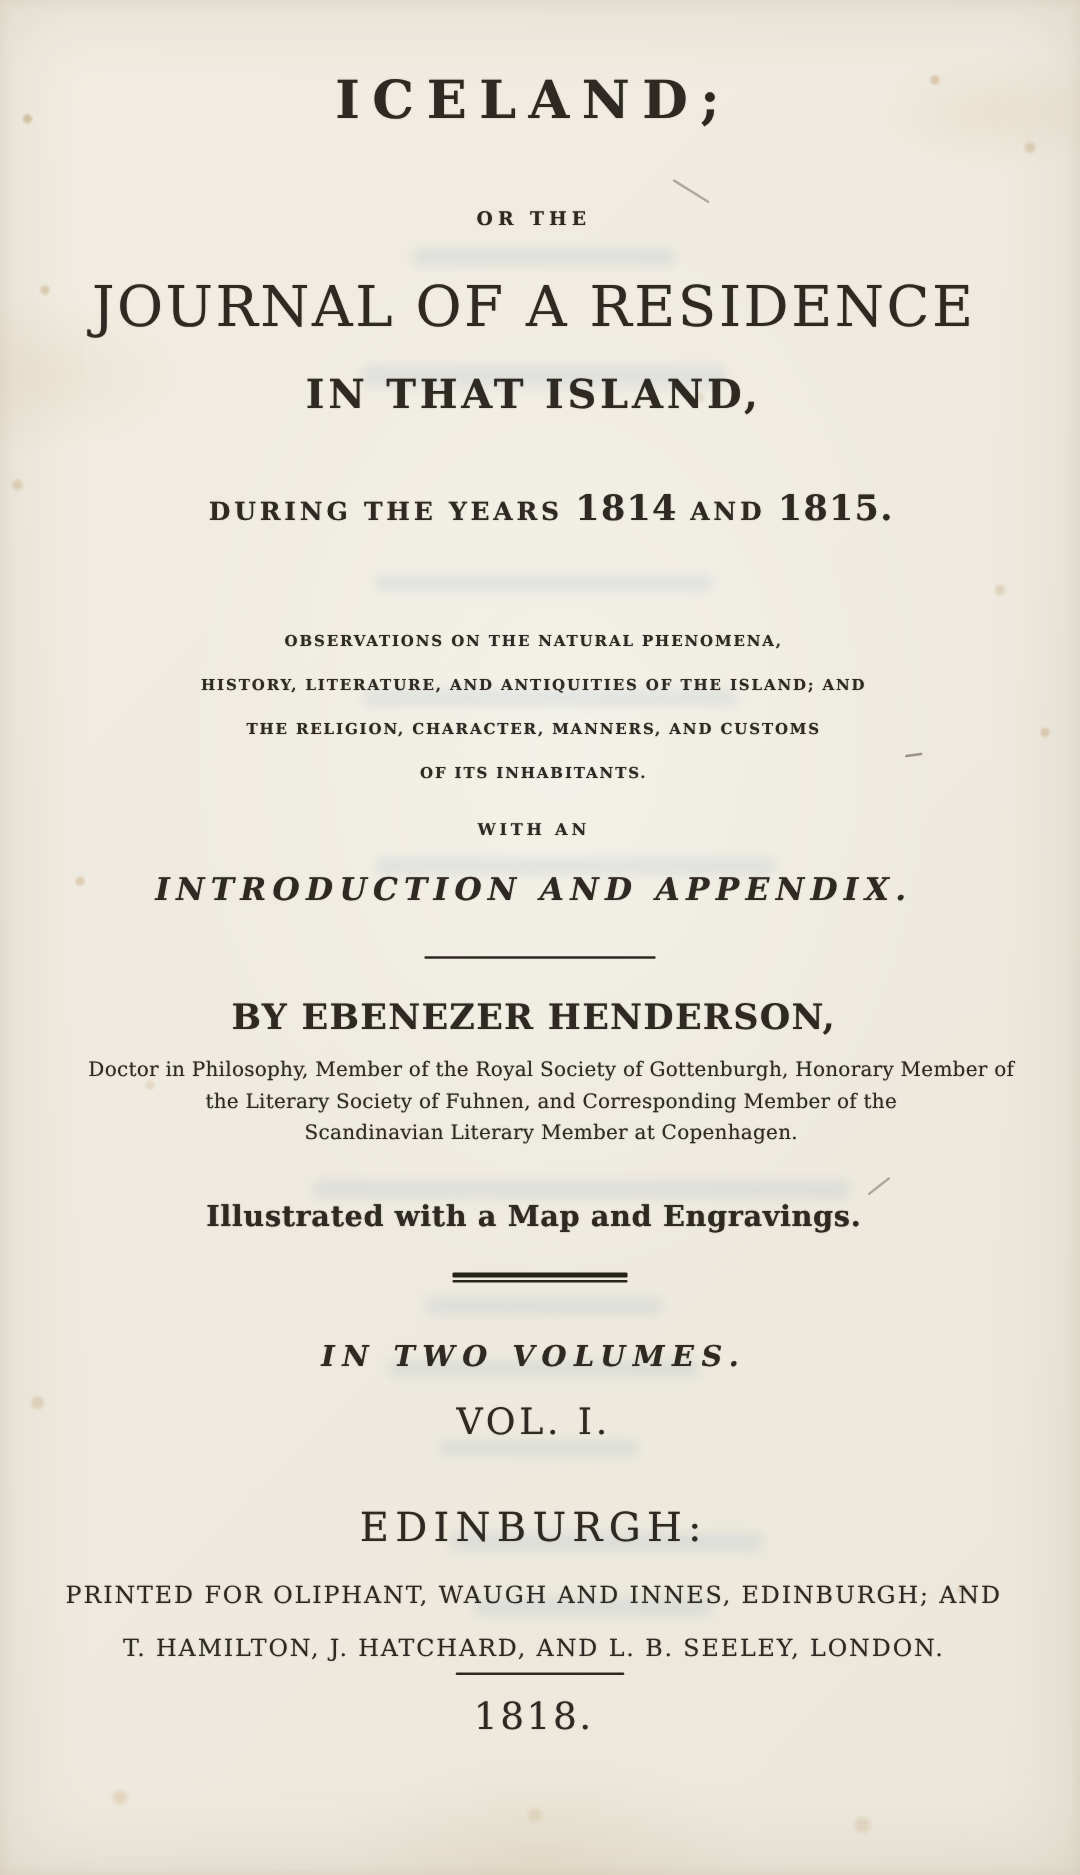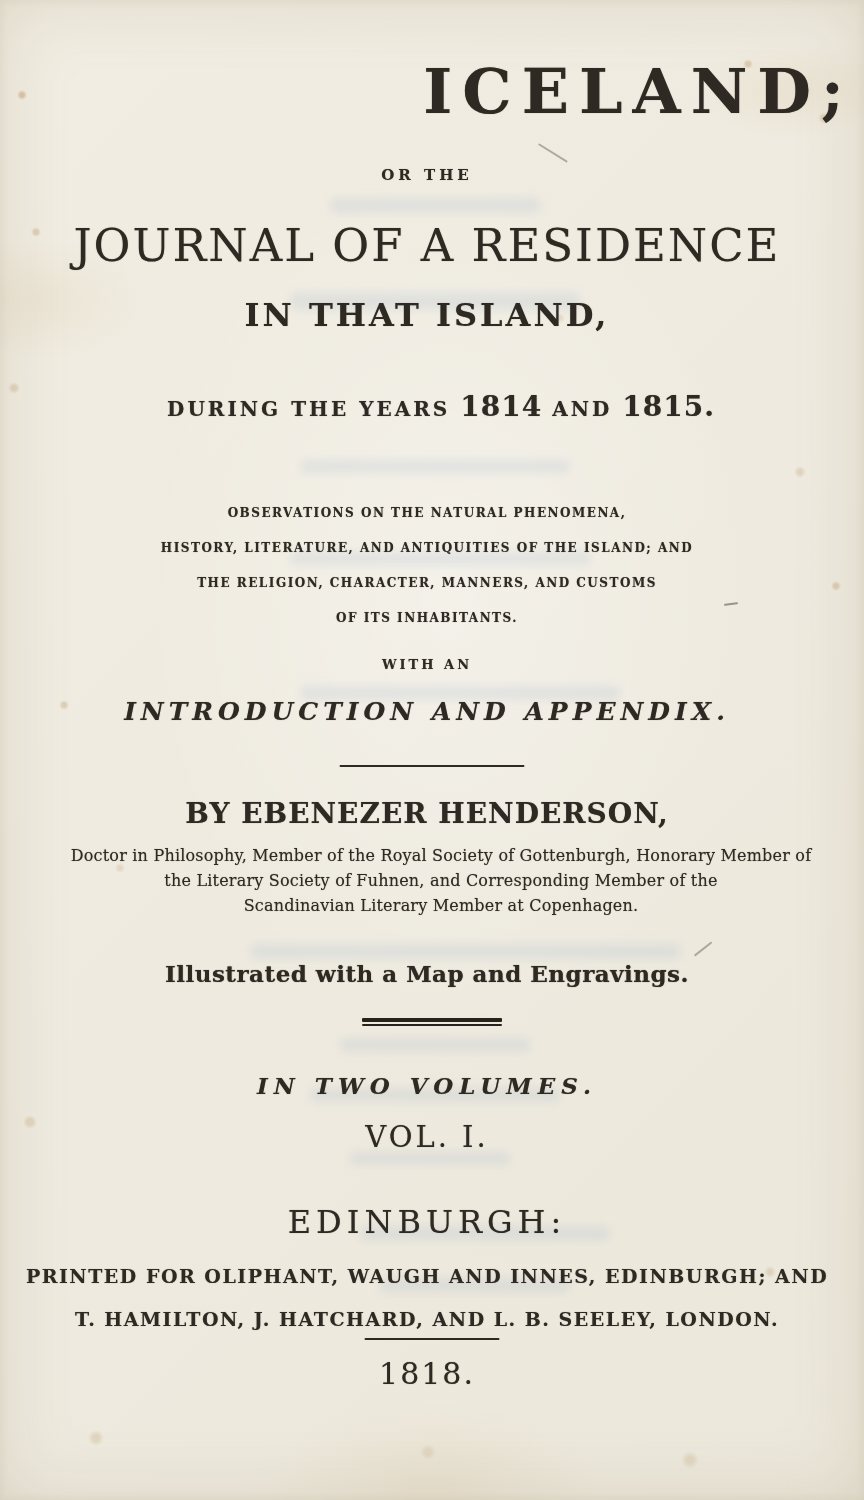--- a/index.html
+++ b/index.html
@@ -31,38 +31,38 @@
       
       radial-gradient(ellipse 140px 70px at 92% 6%,  rgba(198,168,116,.14), transparent 70%),
       radial-gradient(ellipse 160px 90px at 4% 20%,  rgba(198,168,116,.12), transparent 70%),
       radial-gradient(ellipse 240px 120px at 50% 99%,rgba(198,168,116,.12), transparent 70%),
       radial-gradient(ellipse 420px 600px at 52% 40%,rgba(255,255,255,.30), transparent 75%),
       linear-gradient(135deg,#f1ede2 0%,#eeeadf 55%,#ebe7da 100%);
     box-shadow:inset 0 0 70px rgba(150,130,95,.20), inset 0 0 10px rgba(150,130,95,.12);
   }
   .line{position:absolute;left:0;right:10px;text-align:center;white-space:nowrap;
         text-shadow:0 0 1px rgba(46,42,35,.45);}
-  .t-title  {top:55px;  font-size:62px; font-weight:700; letter-spacing:10px;text-align:right;}
+  .t-title  {top:55px;  font-size:42px; font-weight:700; letter-spacing:10px;}
   .t-orthe  {top:166px; font-size:15px; font-weight:700; letter-spacing:4px;}
   .t-journal{top:219px; font-size:45px; font-weight:400; letter-spacing:2px;}
   .t-island {top:296px; font-size:32px; font-weight:700; letter-spacing:3px;}
   .t-years  {top:390px; font-size:20px; font-weight:700; letter-spacing:3px;margin-left:28px;}
   .t-years .yr{font-size:28px; letter-spacing:1px;}
   .t-containing{top:452px; font-size:13px; font-weight:700; letter-spacing:4px;}
   .t-desc   {top:496px; font-size:12px; font-weight:700; letter-spacing:1.5px; line-height:35px;}
   .t-withan {top:657px; font-size:13px; font-weight:700; letter-spacing:3px;}
   .t-appendix{top:697px; font-size:25px; font-weight:700; font-style:italic; letter-spacing:5px;}
   .t-byline {top:797px; font-size:28px; font-weight:700; letter-spacing:1px;}
   .t-cred   {top:843px; font-size:16px; line-height:25px; letter-spacing:.2px;padding-left:28px;}
   .t-black  {top:960px; font-size:23px; font-weight:700; letter-spacing:.5px;
              text-shadow:0 0 1px rgba(46,42,35,.8);}
   .t-volumes{top:1072px;font-size:23px; font-weight:700; font-style:italic; letter-spacing:6px;}
   .t-vol    {top:1120px;font-size:29px; letter-spacing:3px;}
   .t-city   {top:1203px;font-size:32px; letter-spacing:5px;}
-  .t-imprint{top:1255px;font-size:19px; font-weight:700; letter-spacing:1.5px; line-height:43px;}
+  .t-imprint{top:1255px;font-size:19px; font-weight:400; letter-spacing:1.5px; line-height:43px;}
   .t-year   {top:1356px;font-size:30px; letter-spacing:2px;}
   .rule{position:absolute;left:50%;transform:translateX(-50%);background:#2e2a23;height:2px;border-radius:1px;}
   .rule-1{top:765px;width:185px;}
   .rule-3{top:1338px;width:135px;}
   .rule-double{position:absolute;left:50%;transform:translateX(-50%);top:1018px;width:140px;}
   .rule-double .thick{height:4px;background:#26221c;border-radius:1px;}
   .rule-double .thin {height:1.6px;background:#26221c;margin-top:2px;border-radius:1px;}
   
   .ghost{position:absolute;background:rgba(140,170,196,.16);filter:blur(4px);border-radius:6px;}
   .g1 {left:330px;top:198px; width:210px;height:15px;}

